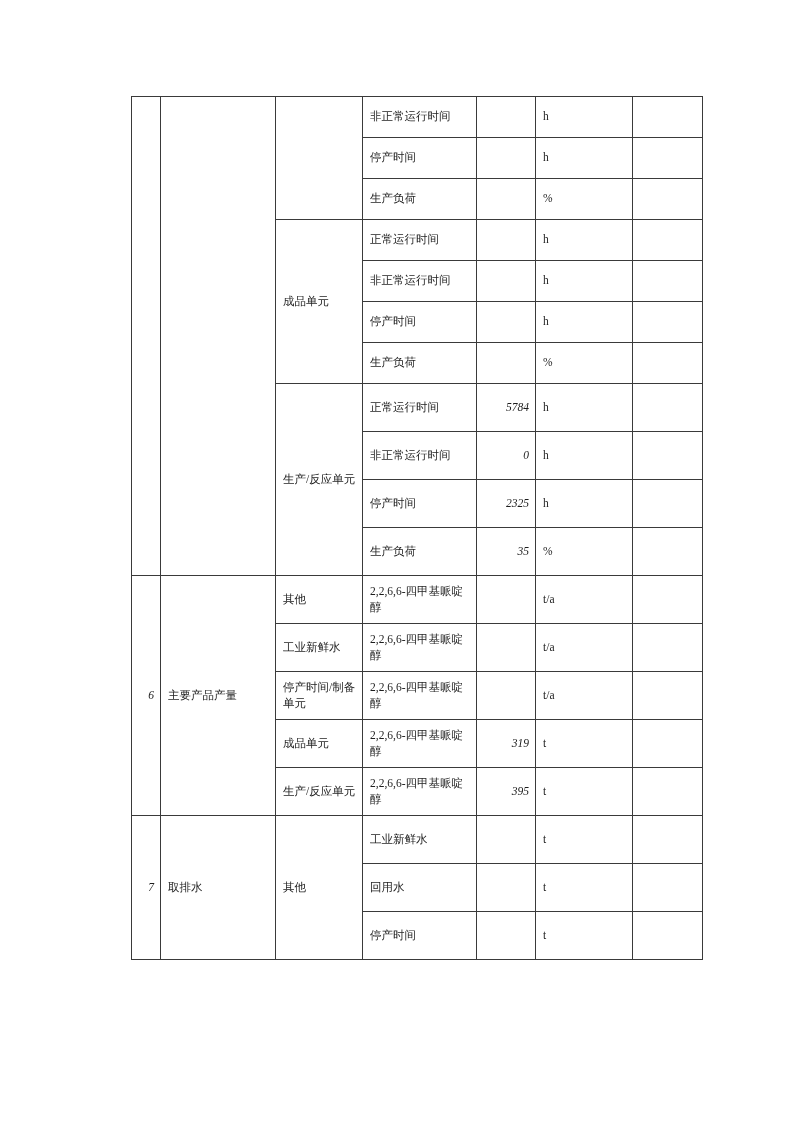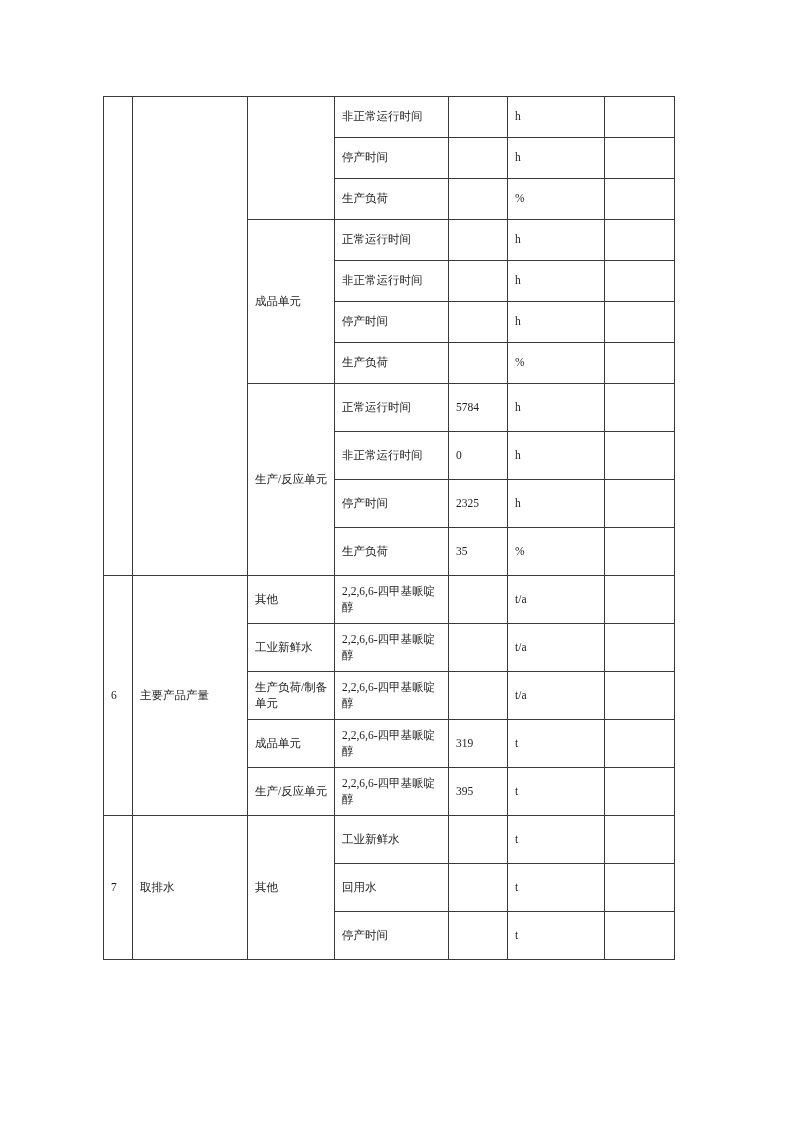--- a/index.html
+++ b/index.html
@@ -16,21 +16,21 @@
     overflow: hidden;
   }
   .page {
     position: absolute;
     left: 0; top: 0;
     width: 800px;
     height: 1131px;
   }
   .table-wrap {
     position: absolute;
-    left: 103px;
+    left: 131px;
     top: 96px;
     width: 571px;
   }
   table.doc-table {
     border-collapse: collapse;
     table-layout: fixed;
     width: 571px;
     font-size: 11.5px;
     line-height: 1.38;
   }
@@ -48,21 +48,21 @@
   col.c1 { width: 115px; }
   col.c2 { width: 87px; }
   col.c3 { width: 114px; }
   col.c4 { width: 59px; }
   col.c5 { width: 97px; }
   col.c6 { width: 70px; }
 
   .r-h   { height: 41px; }
   .r-h2  { height: 48px; }
 
-  td.num       { text-align: left; }
+  td.num       { text-align: right; font-style: italic; }
   td.unit      { text-align: left; }
   td.vmid      { vertical-align: middle; }
   .latin { font-family: "Liberation Serif", "DejaVu Serif", serif; }
 </style>
 </head>
 <body>
 
 <div class="page">
   <div class="table-wrap">
     <table class="doc-table">
@@ -161,21 +161,21 @@
           <td></td>
         </tr>
         <tr class="r-h2">
           <td>工业新鲜水</td>
           <td>2,2,6,6-四甲基哌啶醇</td>
           <td class="num"></td>
           <td class="unit latin">t/a</td>
           <td></td>
         </tr>
         <tr class="r-h2">
-          <td>生产负荷/制备单元</td>
+          <td>停产时间/制备单元</td>
           <td>2,2,6,6-四甲基哌啶醇</td>
           <td class="num"></td>
           <td class="unit latin">t/a</td>
           <td></td>
         </tr>
         <tr class="r-h2">
           <td>成品单元</td>
           <td>2,2,6,6-四甲基哌啶醇</td>
           <td class="num latin">319</td>
           <td class="unit latin">t</td>

